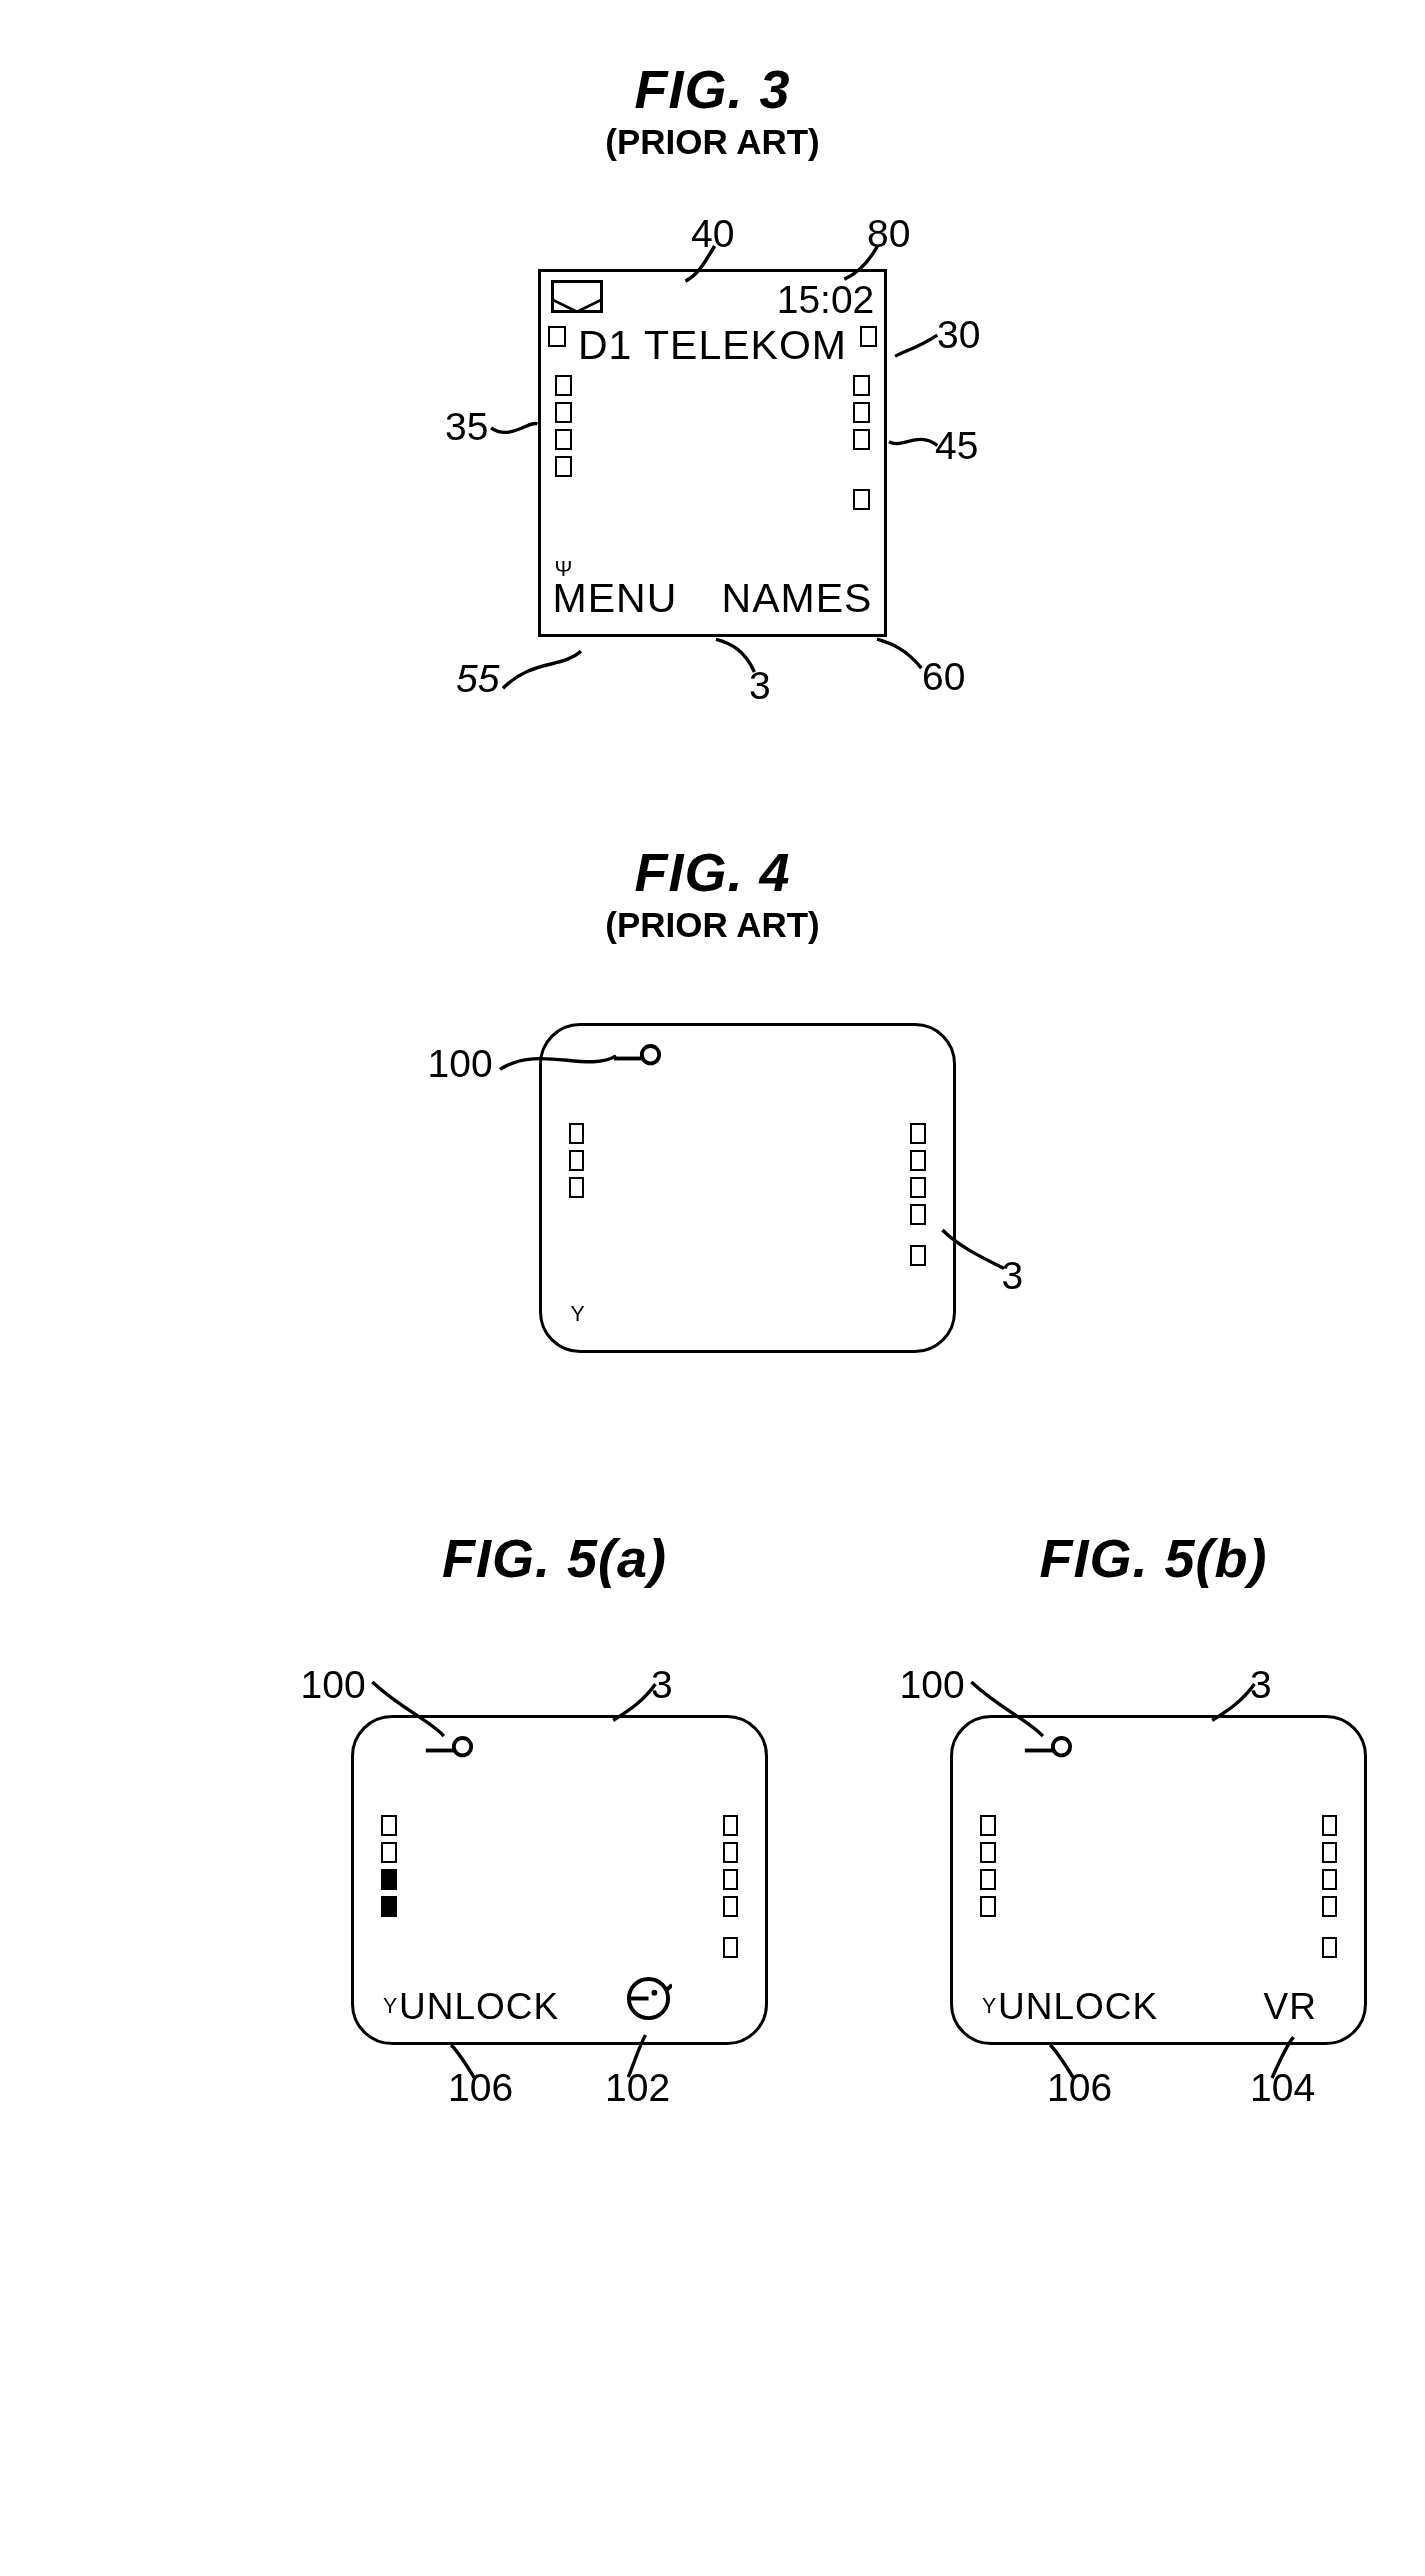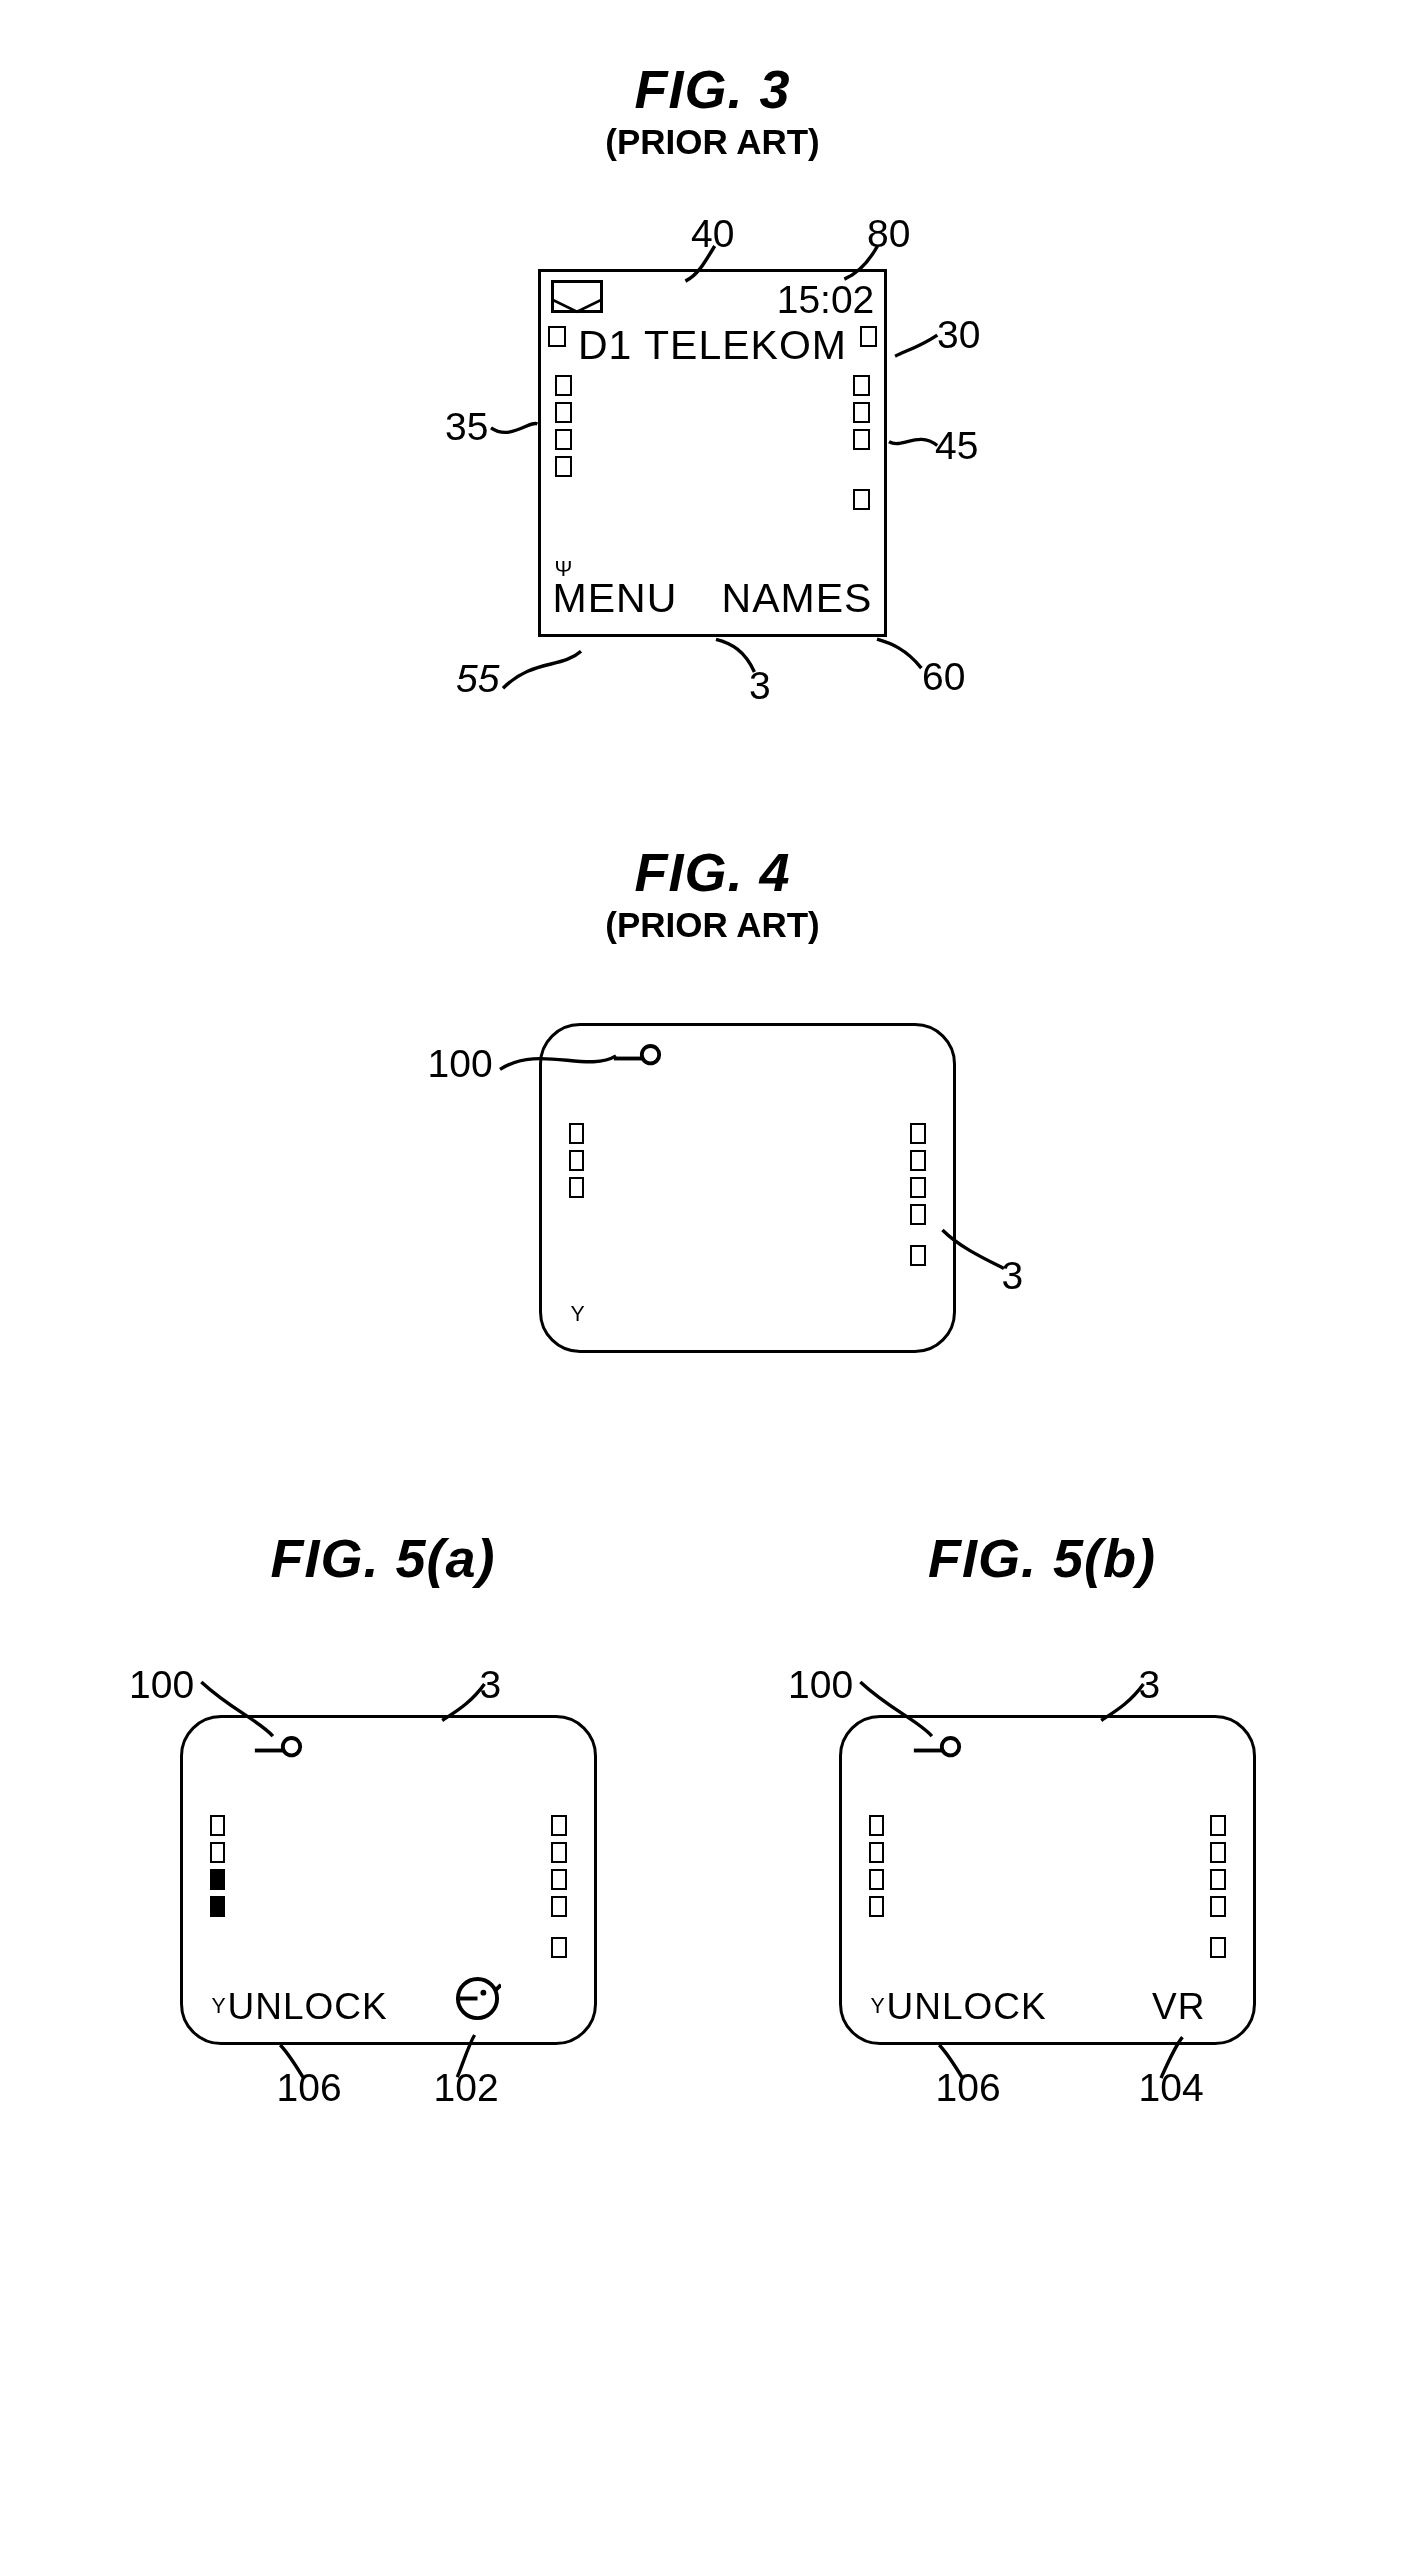--- a/index.html
+++ b/index.html
@@ -23,22 +23,22 @@
     text-align: center;
   }
   .fig-sub {
     font-size: 35px;
     font-weight: 700;
     text-align: right;
     margin-top: 1.9px;
   }
   .row {
     display: flex;
-    justify-content: center;
-    gap: 116px;
+    justify-content: flex-end;
+    gap: 56px;
   }
   .col { display: flex; flex-direction: column; align-items: center; }
 
   .canvas {
     position: relative;
     margin-top: 39px;
   }
 
   
   .screen3 {

